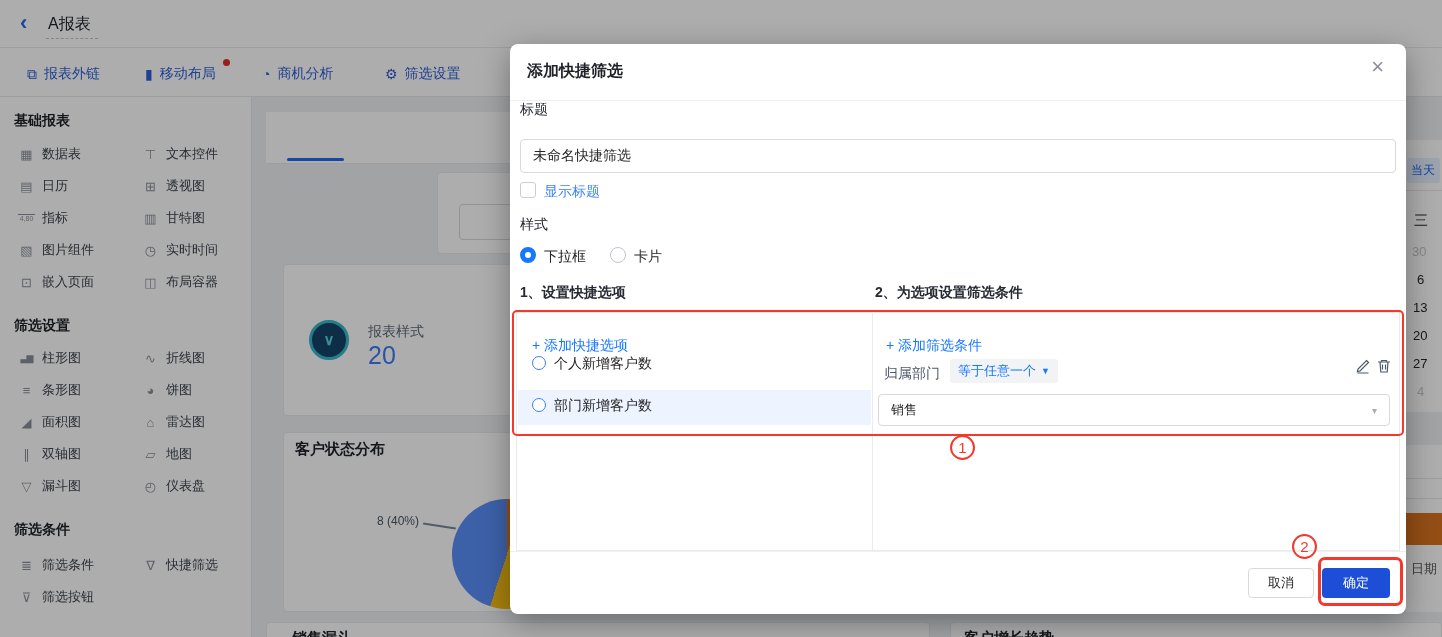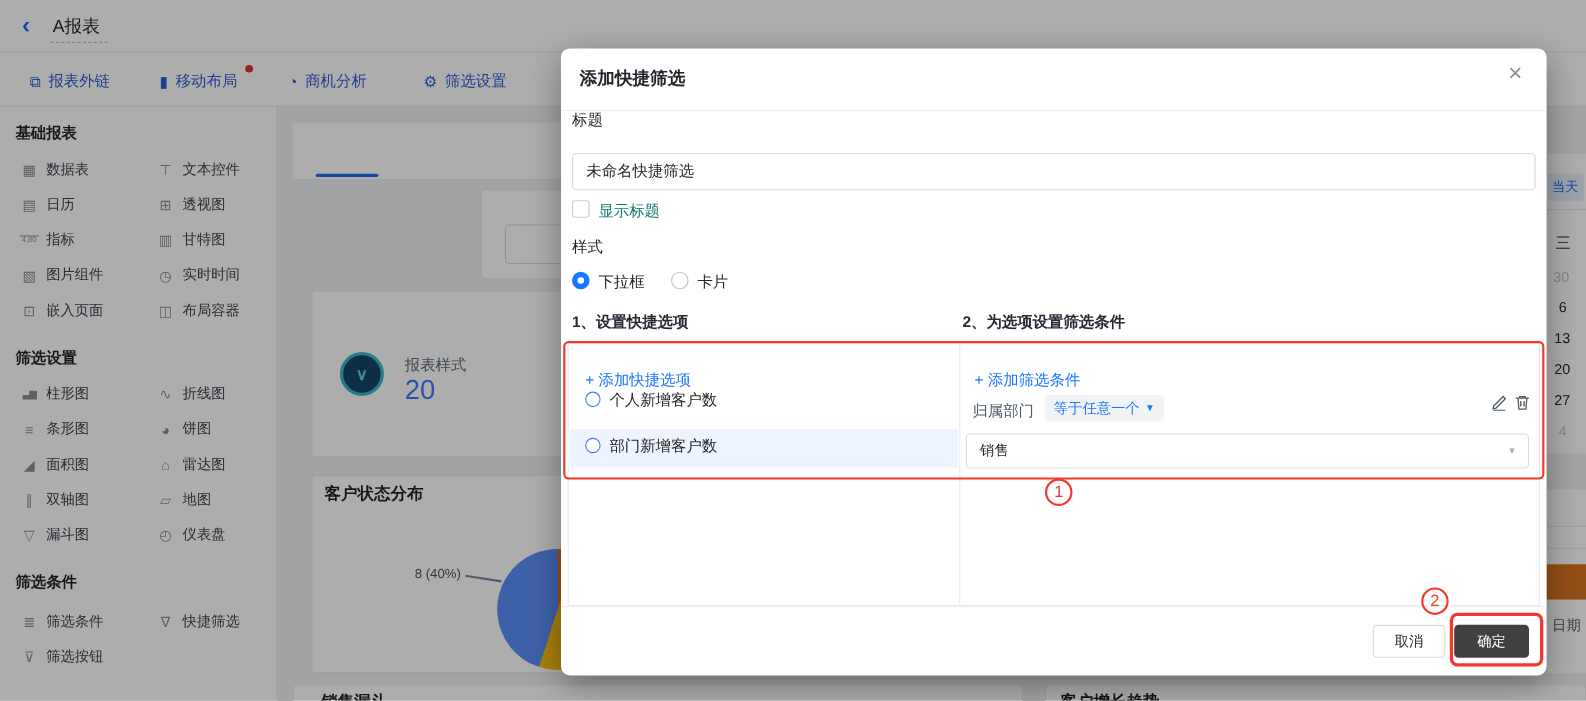--- a/index.html
+++ b/index.html
@@ -73,21 +73,21 @@
   .hl-row { position:absolute; left:1px; top:77px; width:353px; height:35px; background:#edf4ff; }
   .cond-field { position:absolute; font-size:14px; color:#4e5969; }
   .op-chip { position:absolute; background:#f2f3f5; border-radius:3px; height:24px; display:flex; align-items:center; gap:5px; padding:0 8px; font-size:13px; color:#1677FF; cursor:pointer; }
   .op-caret { font-size:9px; color:#1677FF; }
   .cond-ic { position:absolute; width:16px; height:16px; cursor:pointer; }
   .m-select { position:absolute; left:368px; top:350px; width:512px; height:32px; border:1px solid #d9d9d9; border-radius:4px; background:#fff; font-size:13px; color:#262626; display:flex; align-items:center; padding:0 12px; cursor:pointer; }
   .sel-caret { position:absolute; right:12px; font-size:10px; color:#a9adb5; }
   .m-fdiv { position:absolute; left:0; top:507px; width:896px; height:1px; background:#efefef; }
   .btn { position:absolute; top:524px; height:30px; border-radius:4px; font-size:13px; display:flex; align-items:center; justify-content:center; cursor:pointer; font-family:"Liberation Sans",sans-serif; }
   .btn-cancel { left:738px; width:66px; background:#fff; border:1px solid #d9d9d9; color:#262626; }
-  .btn-ok { left:812px; width:68px; background:#404040; border:none; color:#fff; }
+  .btn-ok { left:812px; width:68px; background:#1d4ed8; border:none; color:#fff; }
 
   
   .anno-box { position:absolute; border:2px solid #F5382C; border-radius:5px; z-index:200; pointer-events:none; }
   .anno-box.thick { border-width:3px; border-radius:7px; }
   .anno-circ { position:absolute; width:25px; height:25px; border:2px solid #F5382C; border-radius:50%; color:#F5382C; font-size:15px; display:flex; align-items:center; justify-content:center; z-index:201; background:transparent; }
 </style>
 </head>
 <body>
 
 <div class="stage">
@@ -268,21 +268,21 @@
   <div class="mask"></div>
 
   <div class="modal">
     <span class="m-title">添加快捷筛选</span>
     <span class="m-close">×</span>
     <div class="m-hdiv"></div>
 
     <span class="m-label" style="left:10px;top:57px">标题</span>
     <input class="m-input" value="未命名快捷筛选" style="">
     <span class="m-check"></span>
-    <span class="m-label" style="left:34px;top:139px;color:#0f766e">显示标题</span>
+    <span class="m-label" style="left:34px;top:139px;color:#3b82f6">显示标题</span>
 
     <span class="m-label" style="left:10px;top:172px">样式</span>
     <span class="radio sel" style="left:10px;top:203px"></span>
     <span class="m-label" style="left:34px;top:204px;color:#262626">下拉框</span>
     <span class="radio unsel" style="left:100px;top:203px"></span>
     <span class="m-label" style="left:124px;top:204px;color:#262626">卡片</span>
 
     <span class="m-sechead" style="left:10px;top:240px">1、设置快捷选项</span>
     <span class="m-sechead" style="left:365px;top:240px">2、为选项设置筛选条件</span>
 

